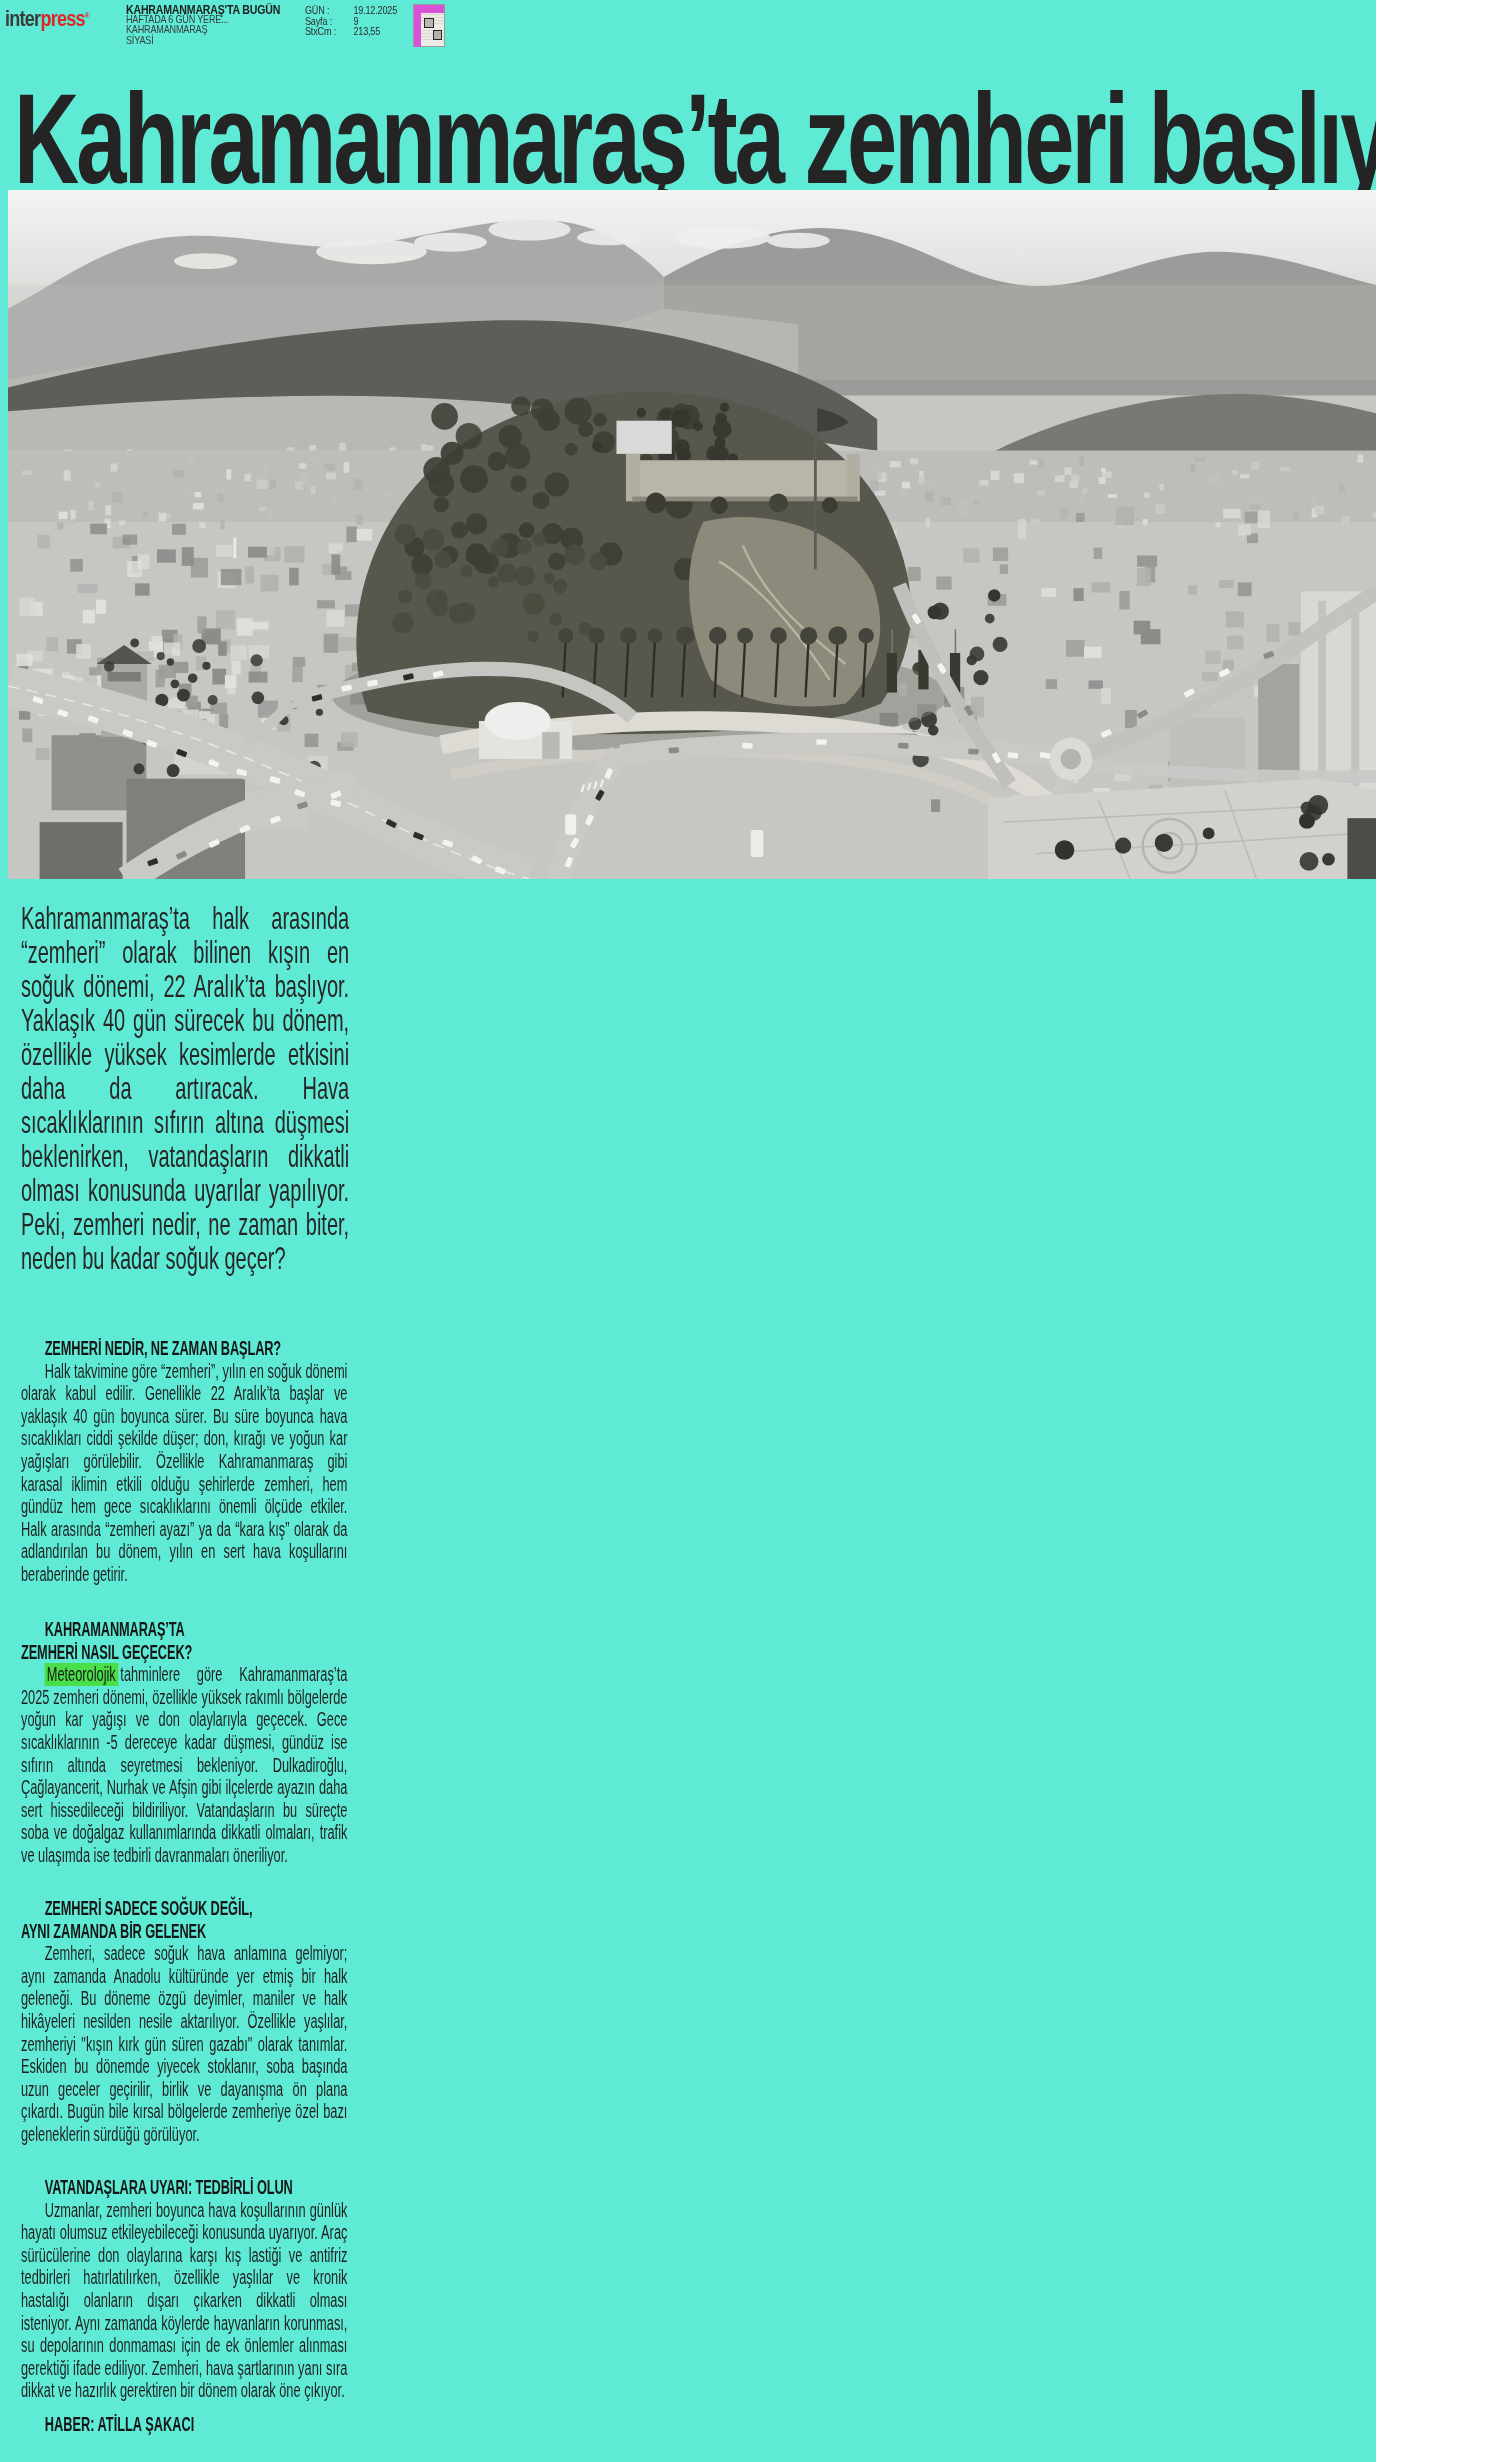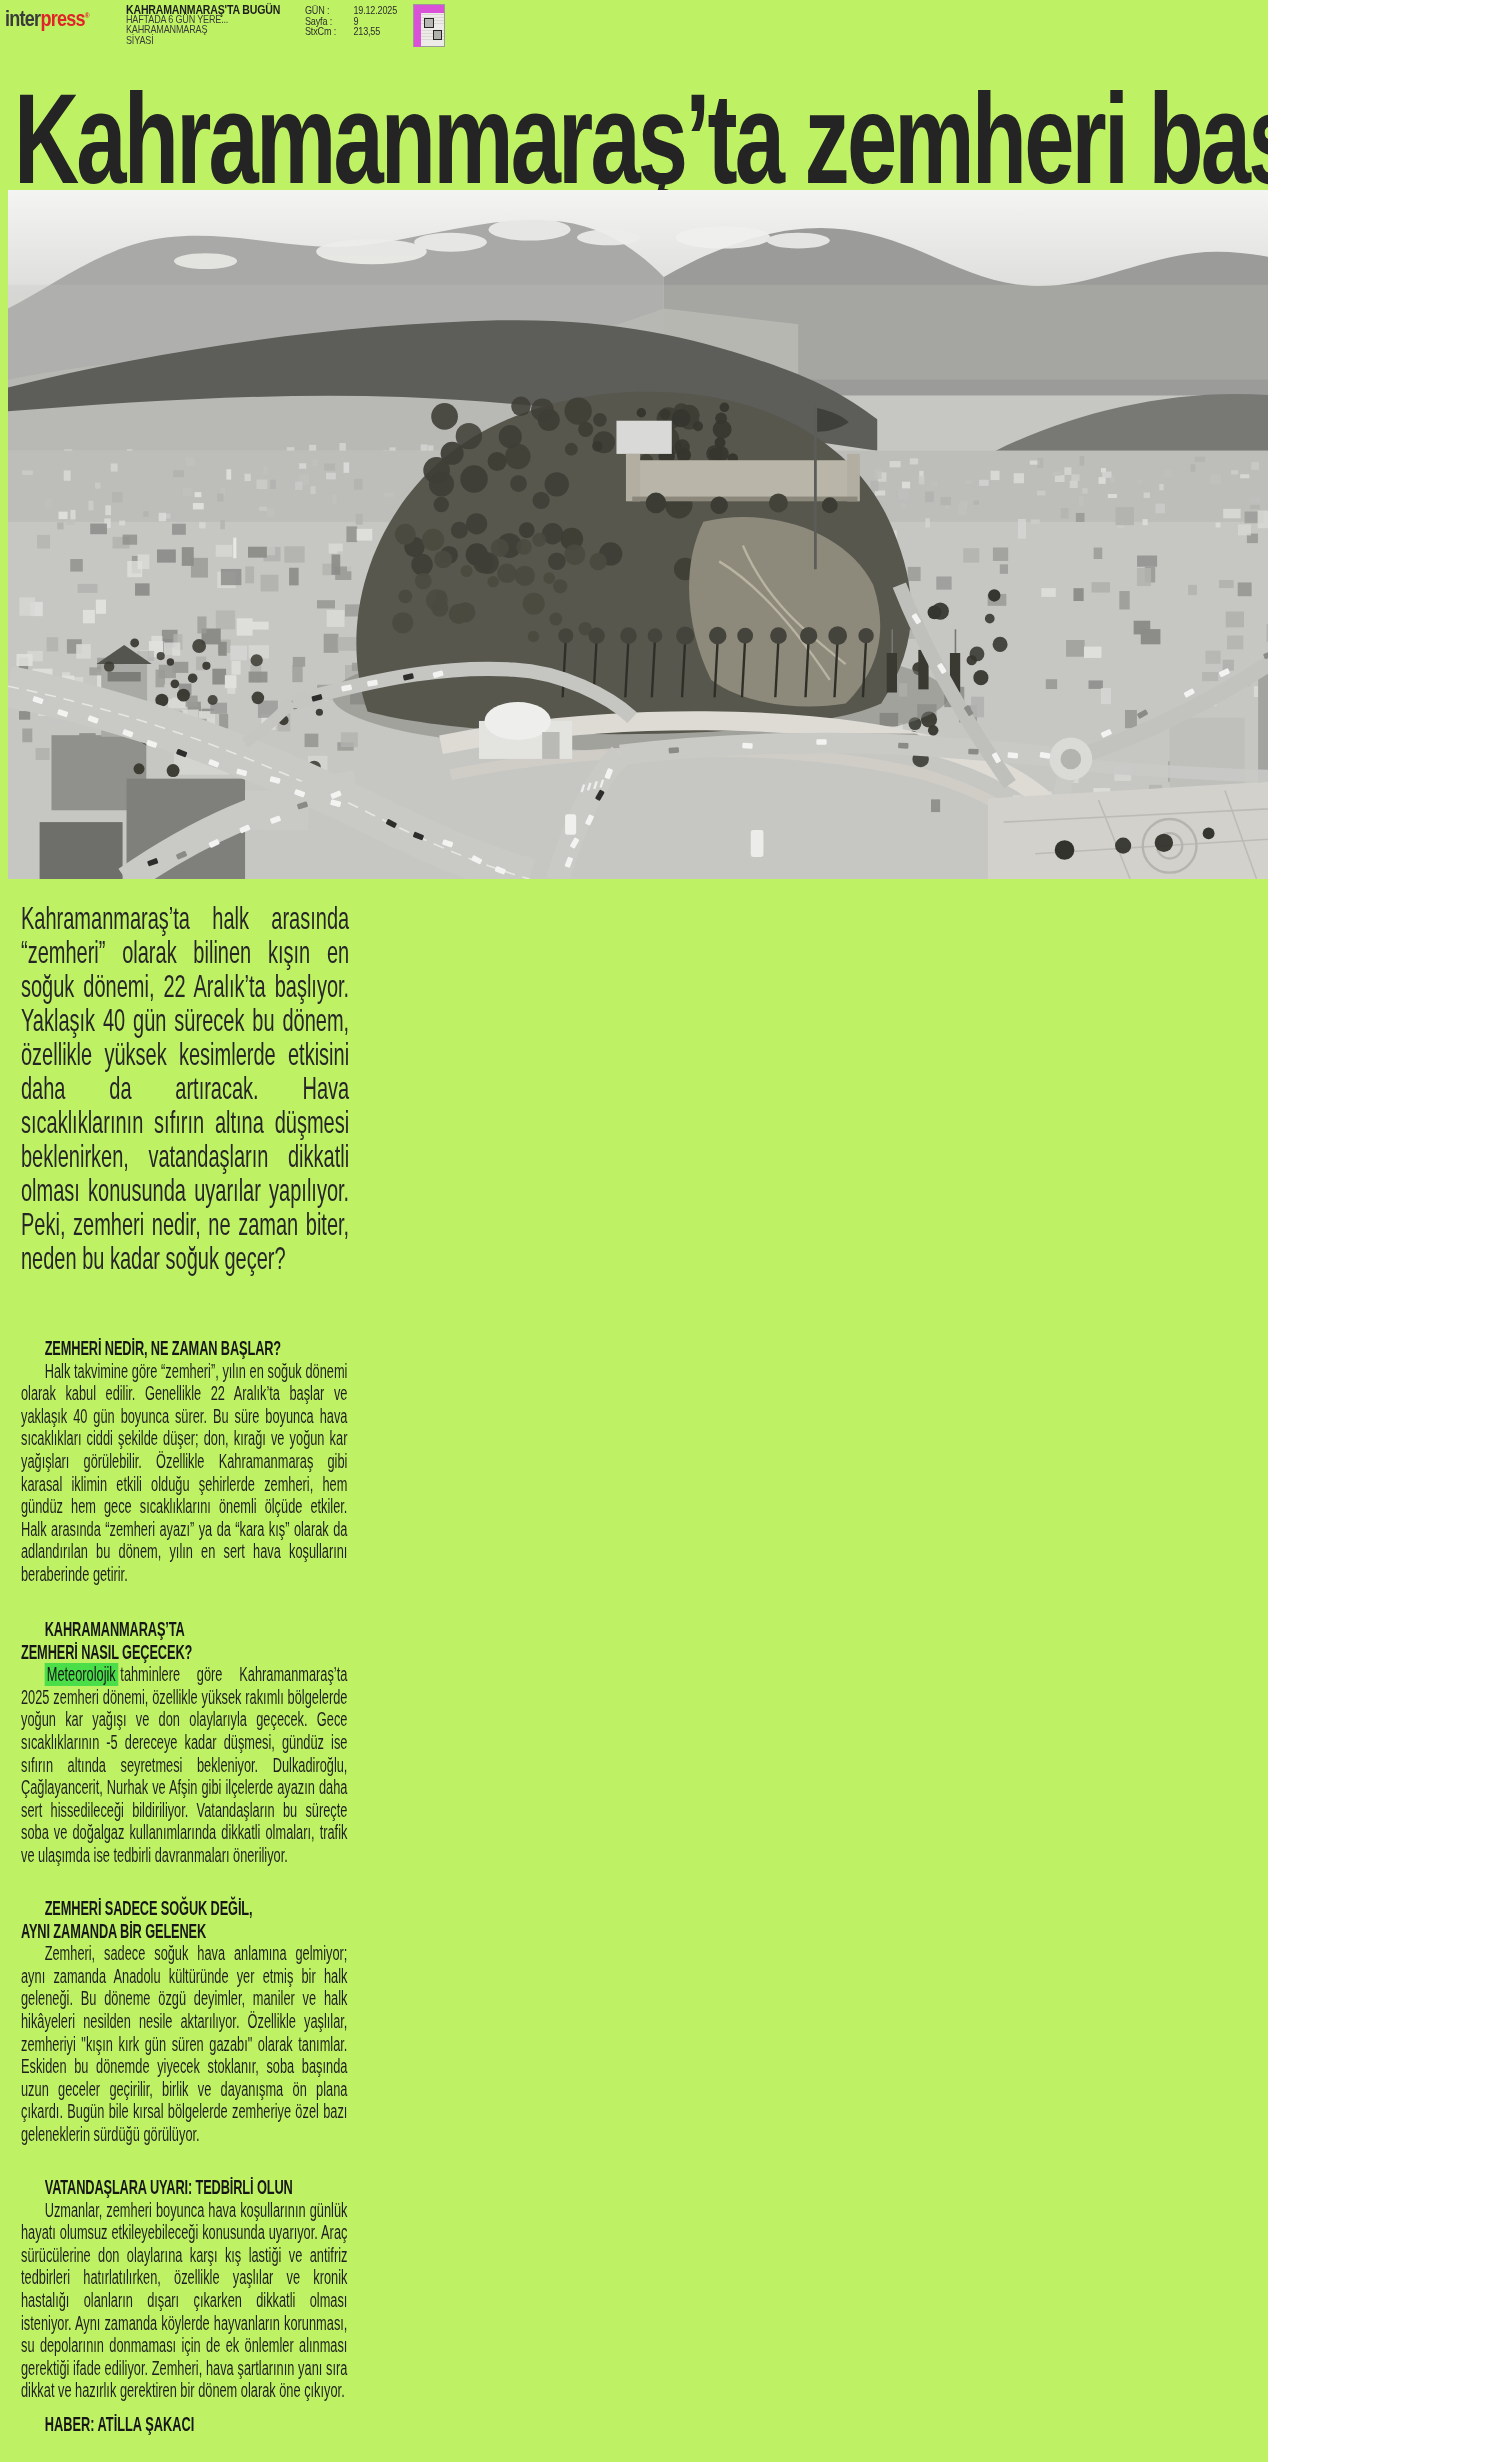--- a/index.html
+++ b/index.html
@@ -1,16 +1,16 @@
 <!DOCTYPE html>
 <html lang="tr" style="font-size:12.6px"><head>
 <meta charset="utf-8">
 <style>
   html,body{margin:0;padding:0;background:#ffffff;}
-  .page{position:relative;width:1268px;height:2462px;background:#bef264;overflow:hidden;
+  .page{position:relative;width:1376px;height:2462px;background:#5eead4;overflow:hidden;
         font-family:"Liberation Sans","DejaVu Sans",sans-serif;color:#222;}
 
   
   .logo{position:absolute;left:4.7px;top:6.3px;font-weight:800;font-size:22px;letter-spacing:-0.9px;
         transform:scaleX(0.82);transform-origin:left top;white-space:nowrap;}
   .logo .l1{color:#3b3b3b;}
   .logo .l2{color:#e02428;}
   .logo .lr{color:#e02428;font-size:8px;vertical-align:super;}
   .source{position:absolute;left:126px;top:4.7px;transform:scaleX(0.88);transform-origin:left top;
           white-space:nowrap;line-height:10.3px;}

